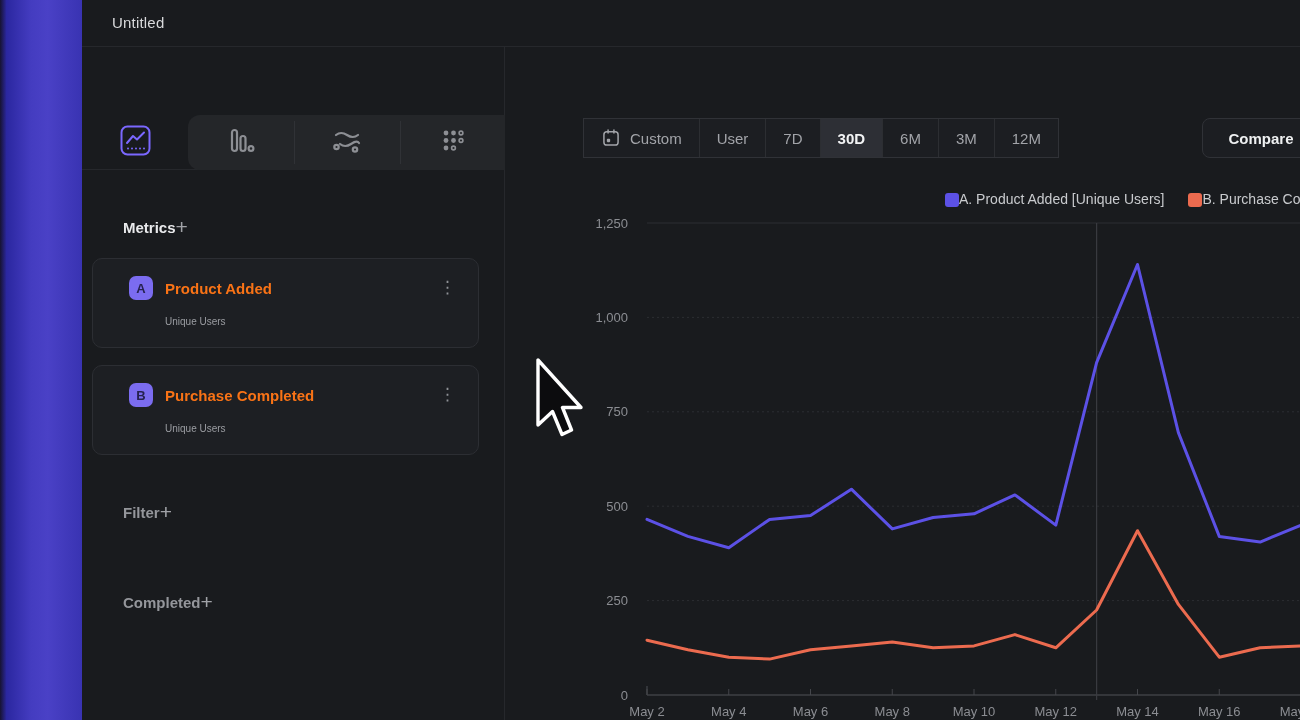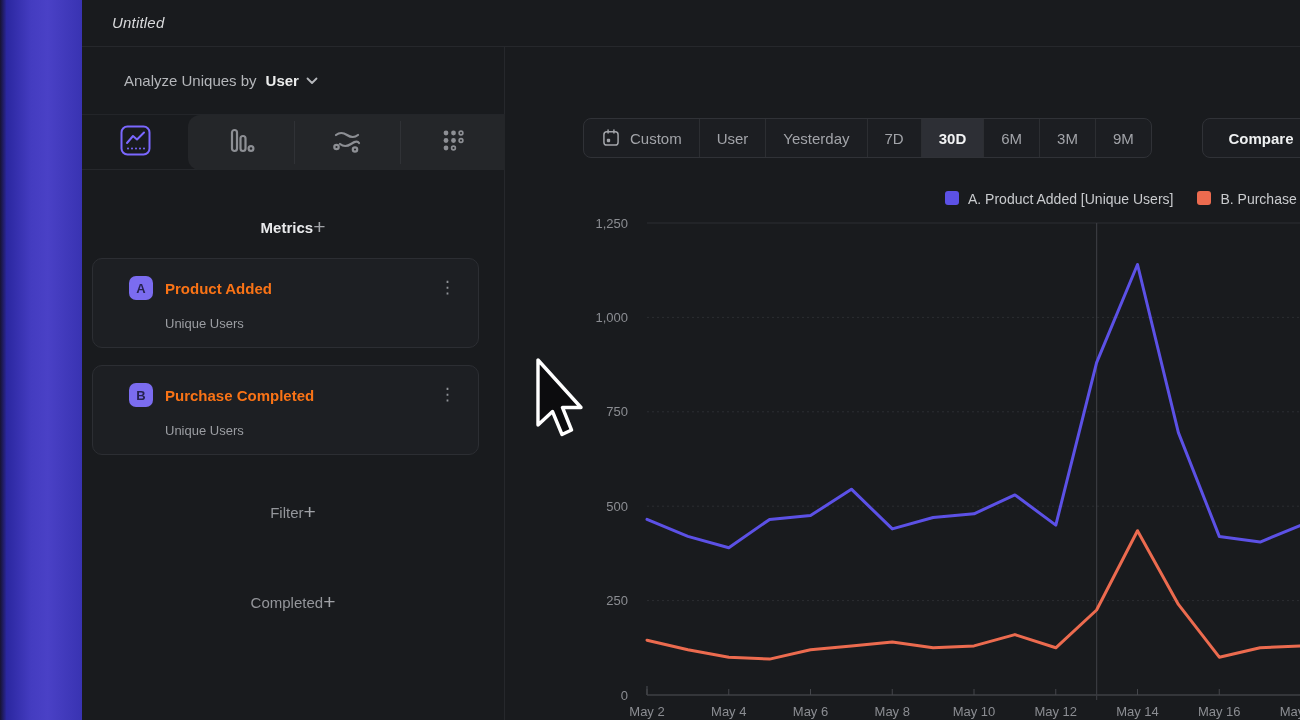--- a/index.html
+++ b/index.html
@@ -7,92 +7,83 @@
   body { font-family:"Liberation Sans", sans-serif; }
   .stage { position:relative; width:1300px; height:720px; overflow:hidden; background:#17181a; }
 
   
   .side-gradient { position:absolute; left:0; top:0; width:82px; height:720px;
     background:linear-gradient(to right,#171331 0%,#2b27a0 8%,#443cc0 38%,#4a41c6 58%,#3933b2 100%); }
 
   
   .app { position:absolute; left:82px; top:0; width:1218px; height:720px; background:#191b1e; }
   .topbar { position:absolute; left:0; top:0; width:1218px; height:47px; border-bottom:1px solid #26282c; }
-  .window-title { position:absolute; left:30px; top:14px; font-size:15px; color:#d9dadc; letter-spacing:.2px;font-style:italic; }
+  .window-title { position:absolute; left:30px; top:14px; font-size:15px; color:#d9dadc; letter-spacing:.2px; }
 
   
   .sidebar { position:absolute; left:0; top:47px; width:423px; height:673px; border-right:1px solid #26282c; }
   .analyze-row { position:absolute; left:0; top:0; width:423px; height:68px; border-bottom:1px solid #232529;
     display:flex; align-items:center; padding-left:42px; }
   .analyze-prefix { font-size:15px; color:#b4b6ba; }
   .analyze-value { font-size:15px; font-weight:bold; color:#eceded; margin-left:9px; }
   .analyze-chevron { margin-left:7px; display:flex; align-items:center; }
 
   .tabbar { position:absolute; left:0; top:68px; width:423px; height:55px; border-bottom:1px solid #26282c; }
   .tab-unsel-bg { position:absolute; left:106px; top:0; width:317px; height:55px; background:#242629;
     border-radius:12px 0 0 12px; }
   .tab { position:absolute; top:0; height:55px; width:106px; display:flex; align-items:center; justify-content:center; cursor:pointer; }
   .tab-div { position:absolute; top:6px; height:43px; width:1px; background:#303236; }
 
-  .section-head { position:absolute; left:41px; right:41px; display:flex; align-items:center; justify-content:center; }
+  .section-head { position:absolute; left:41px; right:41px; display:flex; align-items:center; justify-content:flex-start; }
   .section-title { font-size:15px; font-weight:bold; color:#e9eaec; }
-  .section-title.dim { color:#94969b; font-weight:normal; }
+  .section-title.dim { color:#94969b; font-weight:bold; }
   .plus-btn { font-size:21px; font-weight:400; color:#a0a2a7; line-height:20px; cursor:pointer; }
 
   .metric-card { position:absolute; left:10px; width:387px; height:90px; background:#1d1f23;
     border:1px solid #2c2e33; border-radius:10px; }
   .metric-badge { position:absolute; left:36px; top:17px; width:24px; height:24px; border-radius:7px;
     background:#7b6cf0; color:#262250; font-size:13px; font-weight:bold; display:flex; align-items:center; justify-content:center; }
   .metric-title { position:absolute; left:72px; top:21px; font-size:15px; font-weight:bold; color:#f97316; }
-  .metric-sub { position:absolute; left:72px; top:57px; font-size:13px; color:#9b9da2; }
+  .metric-sub { position:absolute; left:72px; top:57px; font-size:10px; color:#9b9da2; }
   .kebab { position:absolute; right:22px; top:19px; color:#8f9196; font-size:17px; letter-spacing:0; cursor:pointer; line-height:20px; }
 
   
   .main { position:absolute; left:423px; top:47px; width:795px; height:673px; }
 
   .range-control { position:absolute; left:78px; top:71px; height:40px; display:flex;
-    border:1px solid #303237; border-radius:8px; overflow:hidden; background:#1c1e22; }
+    border:1px solid #303237; border-radius:0; overflow:hidden; background:#1c1e22; }
   .range-btn { display:flex; align-items:center; gap:9px; padding:0 17px; font-size:15px; color:#a2a4a9;
     border-right:1px solid #2c2e32; cursor:pointer; white-space:nowrap; }
   .range-btn:last-child { border-right:none; }
   .range-btn.active { background:#2d2f35; color:#f2f3f4; font-weight:bold; }
   .compare-btn { position:absolute; left:697px; top:71px; height:40px; width:118px;
     border:1px solid #303237; border-radius:8px; display:flex; align-items:center; justify-content:center;
     font-size:15px; font-weight:bold; color:#eef0f1; cursor:pointer; background:#1c1e22; }
 
   .legend { position:absolute; left:440px; top:144px; display:flex; gap:24px; white-space:nowrap; }
-  .legend-item { display:flex; align-items:flex-start; gap:9px; }
+  .legend-item { display:flex; align-items:flex-end; }
   .legend-swatch { width:14px; height:14px; border-radius:3px; }
   .legend-label { font-size:14px; color:#c9cbce; }
 
   .chart-svg { position:absolute; left:0; top:0; width:1300px; height:720px; pointer-events:none; }
 
   .cursor { position:absolute; left:535px; top:358px; pointer-events:none; }
 </style>
 </head>
 <body>
 
 <div class="stage">
   <div class="side-gradient"></div>
 
   <div class="app">
     <div class="topbar">
       <div class="window-title">Untitled</div>
     </div>
 
     <div class="sidebar">
-      <div class="analyze-row">
-        <span class="analyze-prefix">Analyze Uniques by</span>
-        <span class="analyze-value">User</span>
-        <span class="analyze-chevron">
-          <svg width="12" height="8" viewBox="0 0 12 8">
-              <polyline points="1.5,1.5 6,6 10.5,1.5" fill="none" stroke="#b6b8bc" stroke-width="1.8" stroke-linecap="round" stroke-linejoin="round"></polyline>
-            </svg>
-        </span>
-      </div>
 
       <div class="tabbar">
         <div class="tab-unsel-bg"></div>
         <div class="tab-div" style="left:212px"></div>
         <div class="tab-div" style="left:318px"></div>
 
         <div class="tab" style="left:0">
           <span>
             <svg width="31" height="31" viewBox="0 0 31 31">
               <rect x="1.5" y="1.5" width="28" height="28" rx="6" fill="none" stroke="#7b68ff" stroke-width="2"></rect>
@@ -188,36 +179,33 @@
               <line x1="8.5" y1="2.5" x2="8.5" y2="6"></line>
               <line x1="15.5" y1="2.5" x2="15.5" y2="6"></line>
               <rect x="7" y="13" width="4" height="4" rx="1" fill="#a2a4a9" stroke="none"></rect>
             </svg>
             <span>Custom</span>
           </div>
           <div class="range-btn">
             <span>User</span>
           </div>
           <div class="range-btn">
-            <span>Yesterday</span>
-          </div>
-          <div class="range-btn">
             <span>7D</span>
           </div>
           <div class="range-btn active">
             <span>30D</span>
           </div>
           <div class="range-btn">
             <span>6M</span>
           </div>
           <div class="range-btn">
             <span>3M</span>
           </div>
           <div class="range-btn">
-            <span>9M</span>
+            <span>12M</span>
           </div>
         </div>
       <div class="compare-btn">Compare</div>
       <div class="legend" id="legend">
           <div class="legend-item">
             <span class="legend-swatch" style="background:#5c51e6"></span>
             <span class="legend-label">A. Product Added [Unique Users]</span>
           </div>
           <div class="legend-item">
             <span class="legend-swatch" style="background:#ec6b4f"></span>

